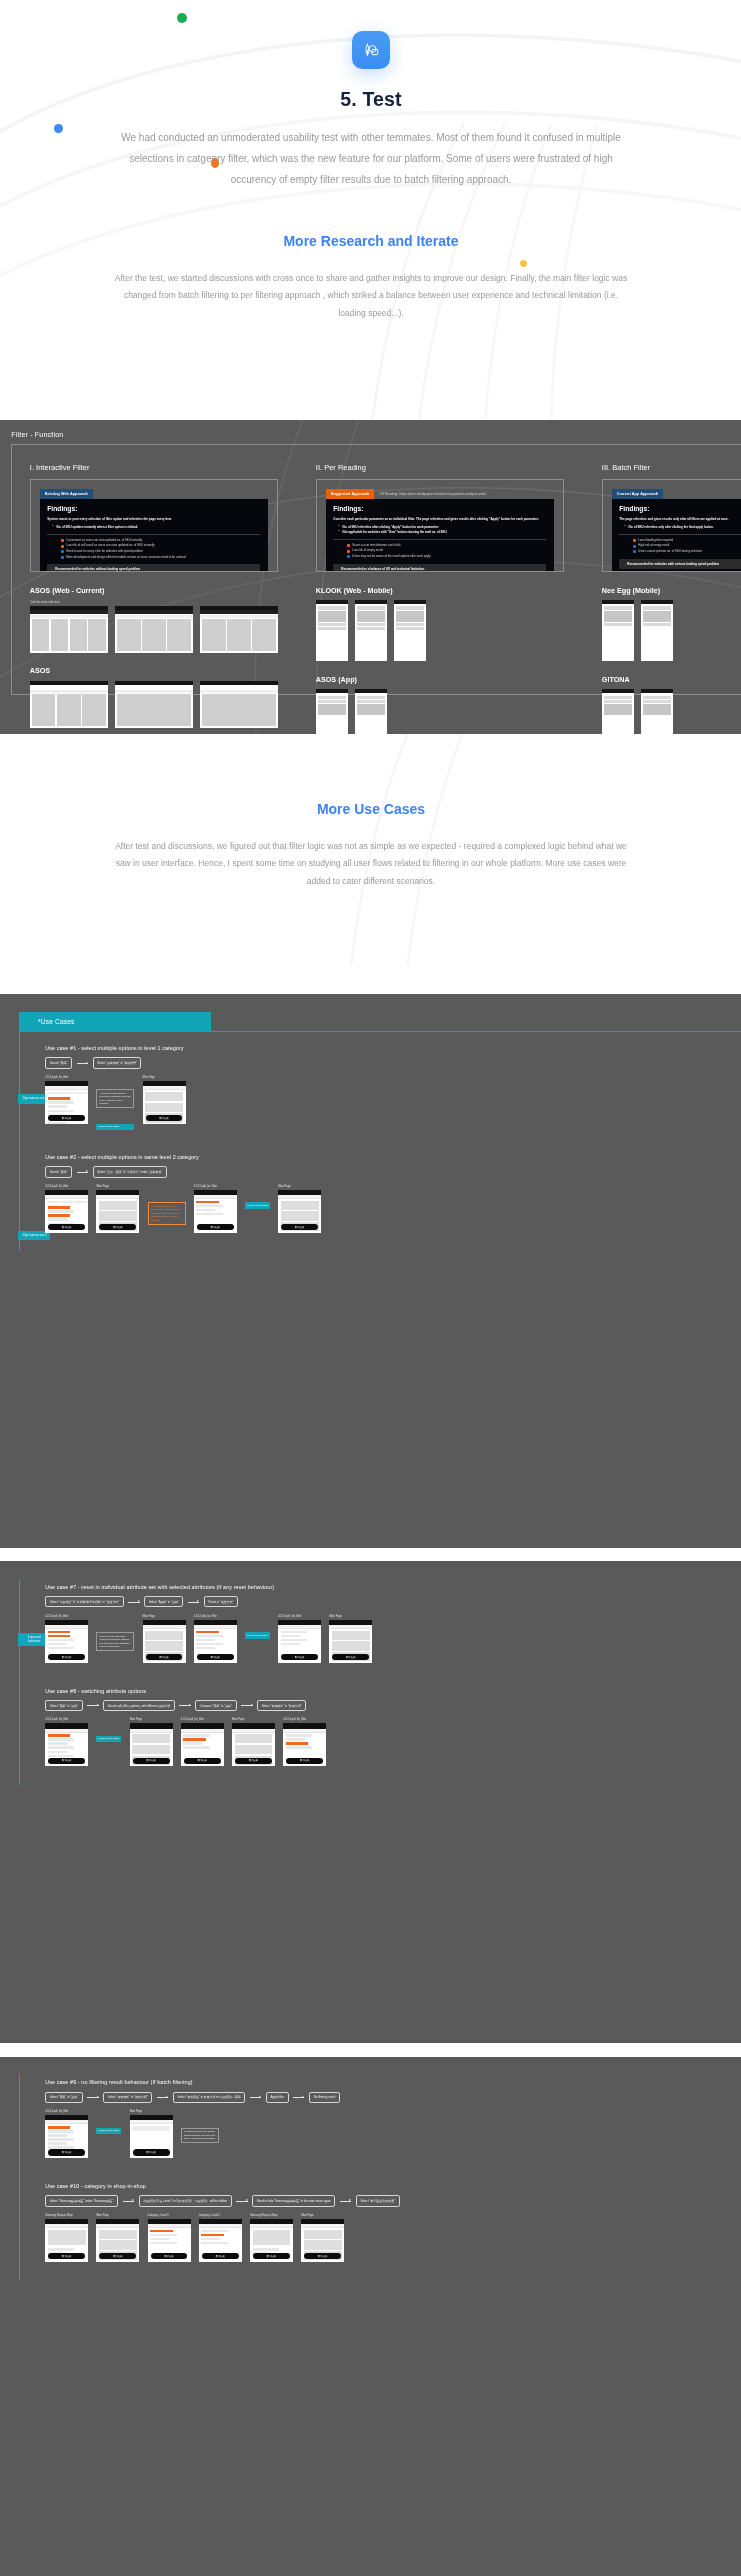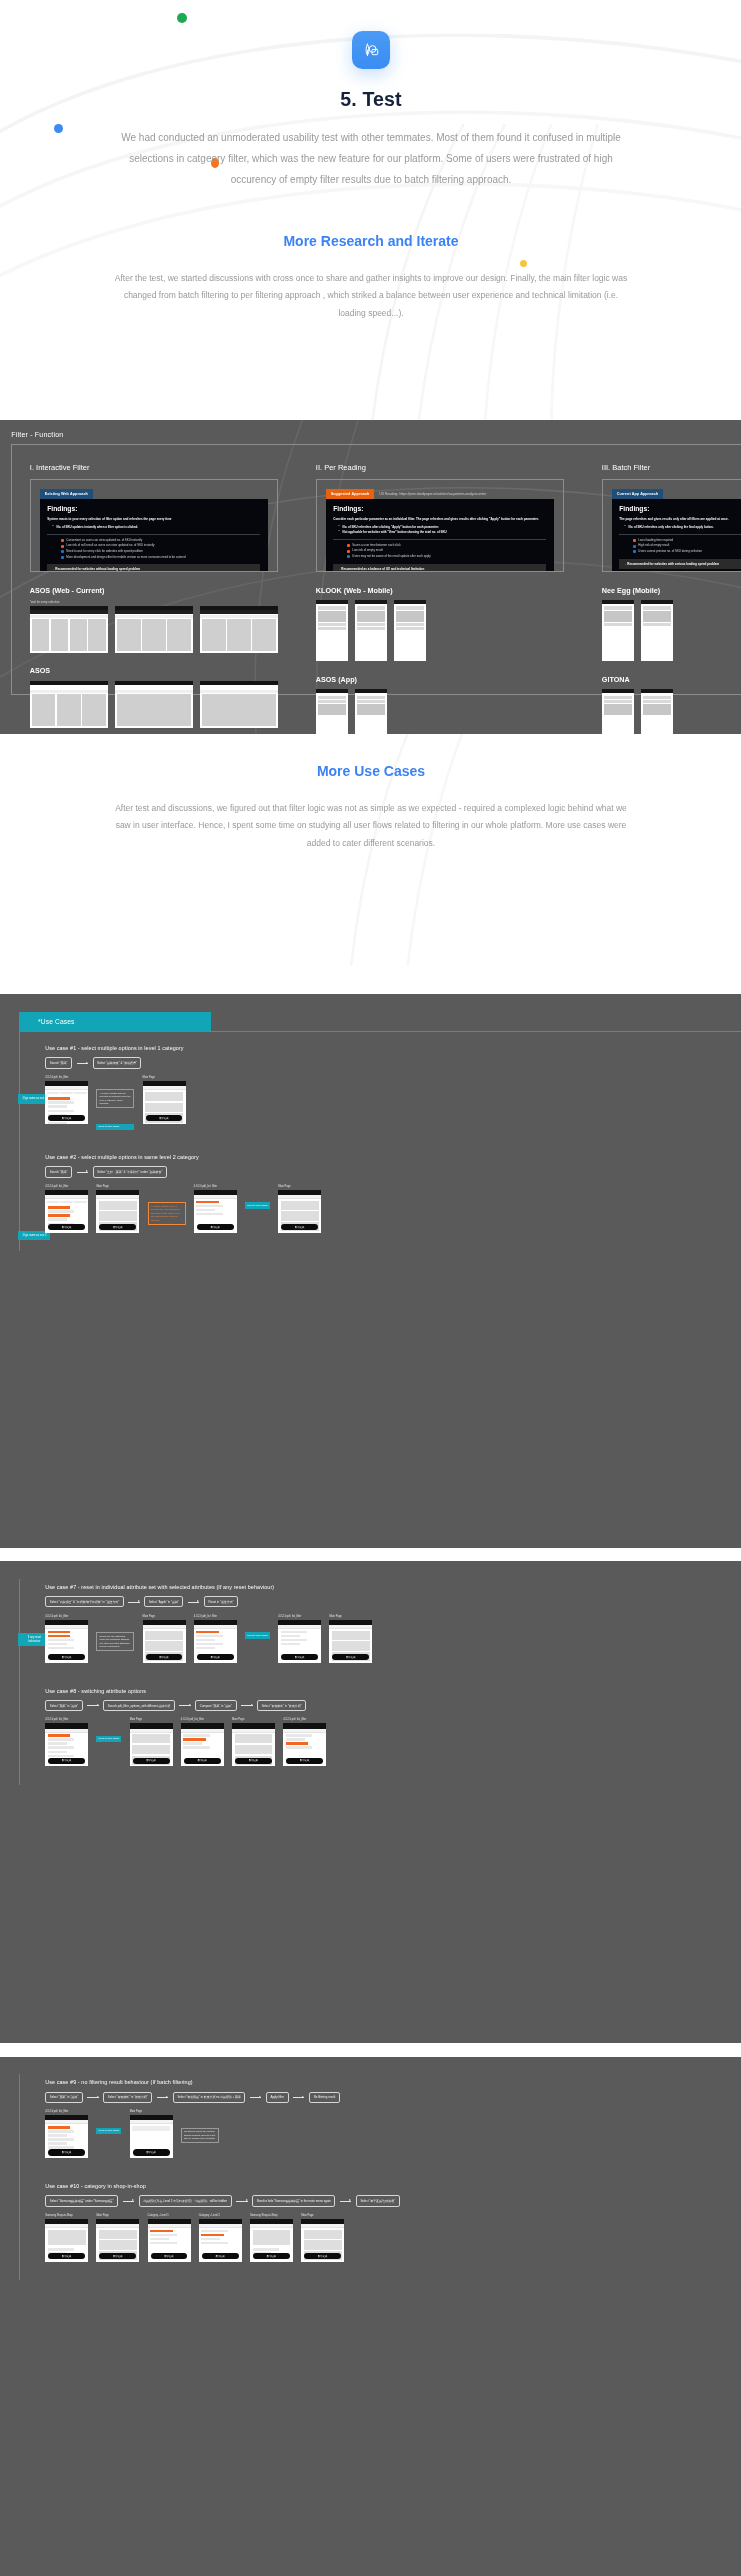--- a/index.html
+++ b/index.html
@@ -544,21 +544,21 @@
 </section>
 
 <section class="hero" style="height:260px;">
   <div class="swoosh" style="left:289px;top:-77px;">
     <svg width="464" height="309" viewBox="0 0 900 600" fill="none">
       <path d="M300 0 C 190 200, 140 420, 120 600" stroke="#f6f6f6" stroke-width="5" fill="none"></path>
       <path d="M400 0 C 300 200, 250 420, 230 600" stroke="#f7f7f7" stroke-width="5" fill="none"></path>
     </svg>
   </div>
   <div class="hero-inner" style="padding-top:0;">
-    <h2 class="section-head" style="margin-top:29px;">More Use Cases</h2>
+    <h2 class="section-head" style="margin-top:67px;">More Use Cases</h2>
     <p class="section-para">After test and discussions, we figured out that filter logic was not as simple as we expected - required a complexed logic behind what we saw in user interface. Hence, I spent some time on studying all user flows related to filtering in our whole platform. More use cases were added to cater different scenarios.</p>
   </div>
 </section>
 
 <section class="board board-uc" style="height:554px;">
   <div class="uc-tabwrap">
     <div class="uc-tab">*Use Cases</div>
   </div>
   <div class="uc-rule"></div>
   <div class="uc-body">

